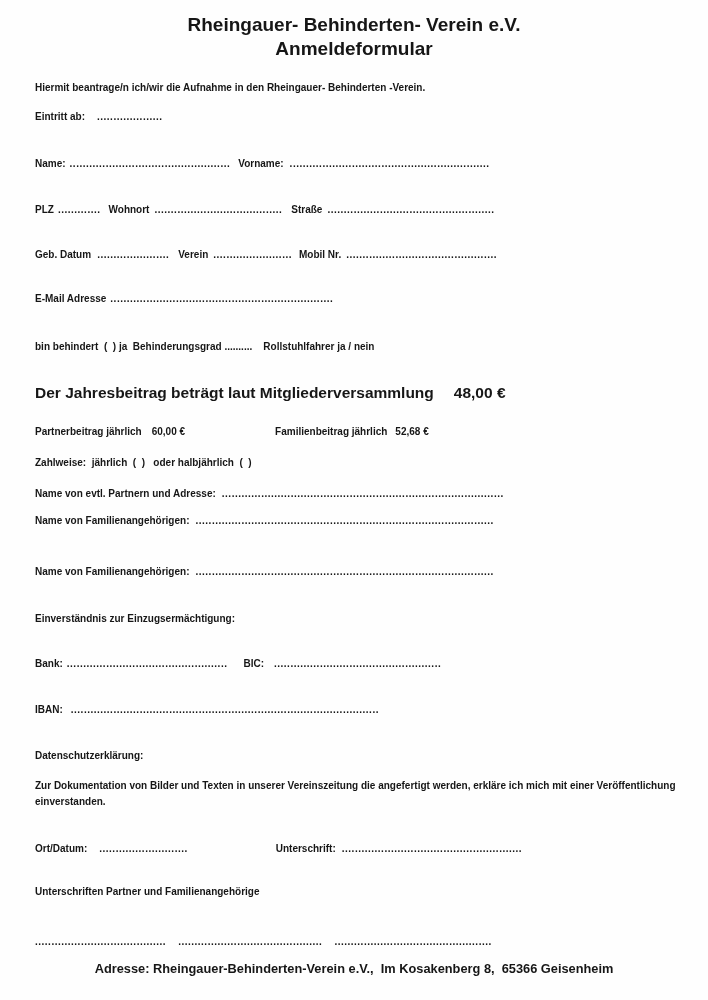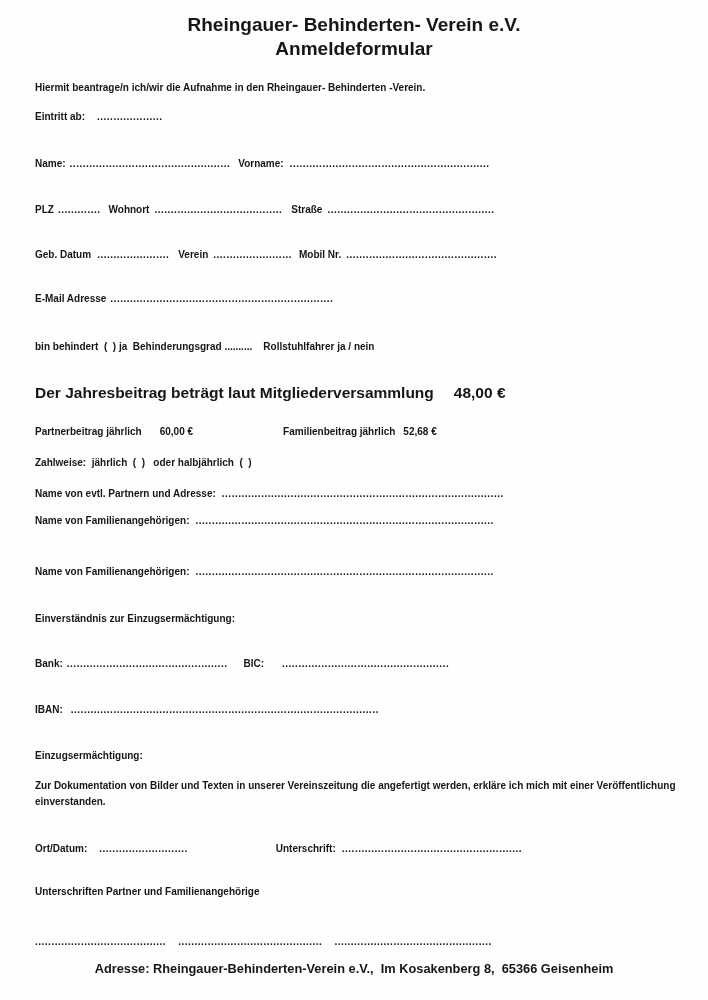--- a/index.html
+++ b/index.html
@@ -20,21 +20,21 @@
     line-height:16px;
   }
   .center{left:0;right:0;text-align:center;}
   .title{font-size:19px;line-height:22px;}
   .big{font-size:15.5px;}
   .dots{letter-spacing:0.5px;}
   .para{white-space:normal;width:645px;line-height:15.5px;}
   .footer{font-size:12.8px;}
   .ml4{margin-left:4px;}.ml5{margin-left:5px;}.ml6{margin-left:6px;}
   .ml7{margin-left:7px;margin-top:48px;}.ml8{margin-left:8px;}.ml9{margin-left:9px;}
-  .ml10{margin-left:18px;}.ml12{margin-left:12px;}.ml14{margin-left:20px;}
+  .ml10{margin-left:10px;}.ml12{margin-left:12px;}.ml14{margin-left:20px;}
   .ml16{margin-left:16px;}.ml88{margin-left:88px;}.ml90{margin-left:90px;}
 </style>
 </head>
 <body>
 
 <div class="page">
 
   <div class="line center title" style="top:14px">Rheingauer- Behinderten- Verein e.V.</div>
   <div class="line center title" style="top:38px">Anmeldeformular</div>
 
@@ -63,21 +63,21 @@
   <div class="line" style="top:513px"><span>Name von Familienangehörigen:</span><span class="dots ml6">...........................................................................................</span></div>
 
   <div class="line" style="top:564px"><span>Name von Familienangehörigen:</span><span class="dots ml6">...........................................................................................</span></div>
 
   <div class="line" style="top:611px">Einverständnis zur Einzugsermächtigung:</div>
 
   <div class="line" style="top:656px"><span>Bank:</span><span class="dots ml4">.................................................</span><span class="ml16">BIC:</span><span class="dots ml10">...................................................</span></div>
 
   <div class="line" style="top:702px"><span>IBAN:</span><span class="dots ml8">..............................................................................................</span></div>
 
-  <div class="line" style="top:748px">Einzugsermächtigung:</div>
+  <div class="line" style="top:748px">Datenschutzerklärung:</div>
 
   <div class="line para" style="top:778px">Zur Dokumentation von Bilder und Texten in unserer Vereinszeitung die angefertigt werden, erkläre ich mich mit einer Veröffentlichung einverstanden.</div>
 
   <div class="line" style="top:841px"><span>Ort/Datum:</span><span class="dots ml12">...........................</span><span class="ml88">Unterschrift:</span><span class="dots ml6">.......................................................</span></div>
 
   <div class="line" style="top:884px">Unterschriften Partner und Familienangehörige</div>
 
   <div class="line" style="top:934px"><span class="dots">........................................</span><span class="dots ml12">............................................</span><span class="dots ml12">................................................</span></div>
 
   <div class="line center footer" style="top:961px">Adresse: Rheingauer-Behinderten-Verein e.V.,  Im Kosakenberg 8,  65366 Geisenheim</div>

